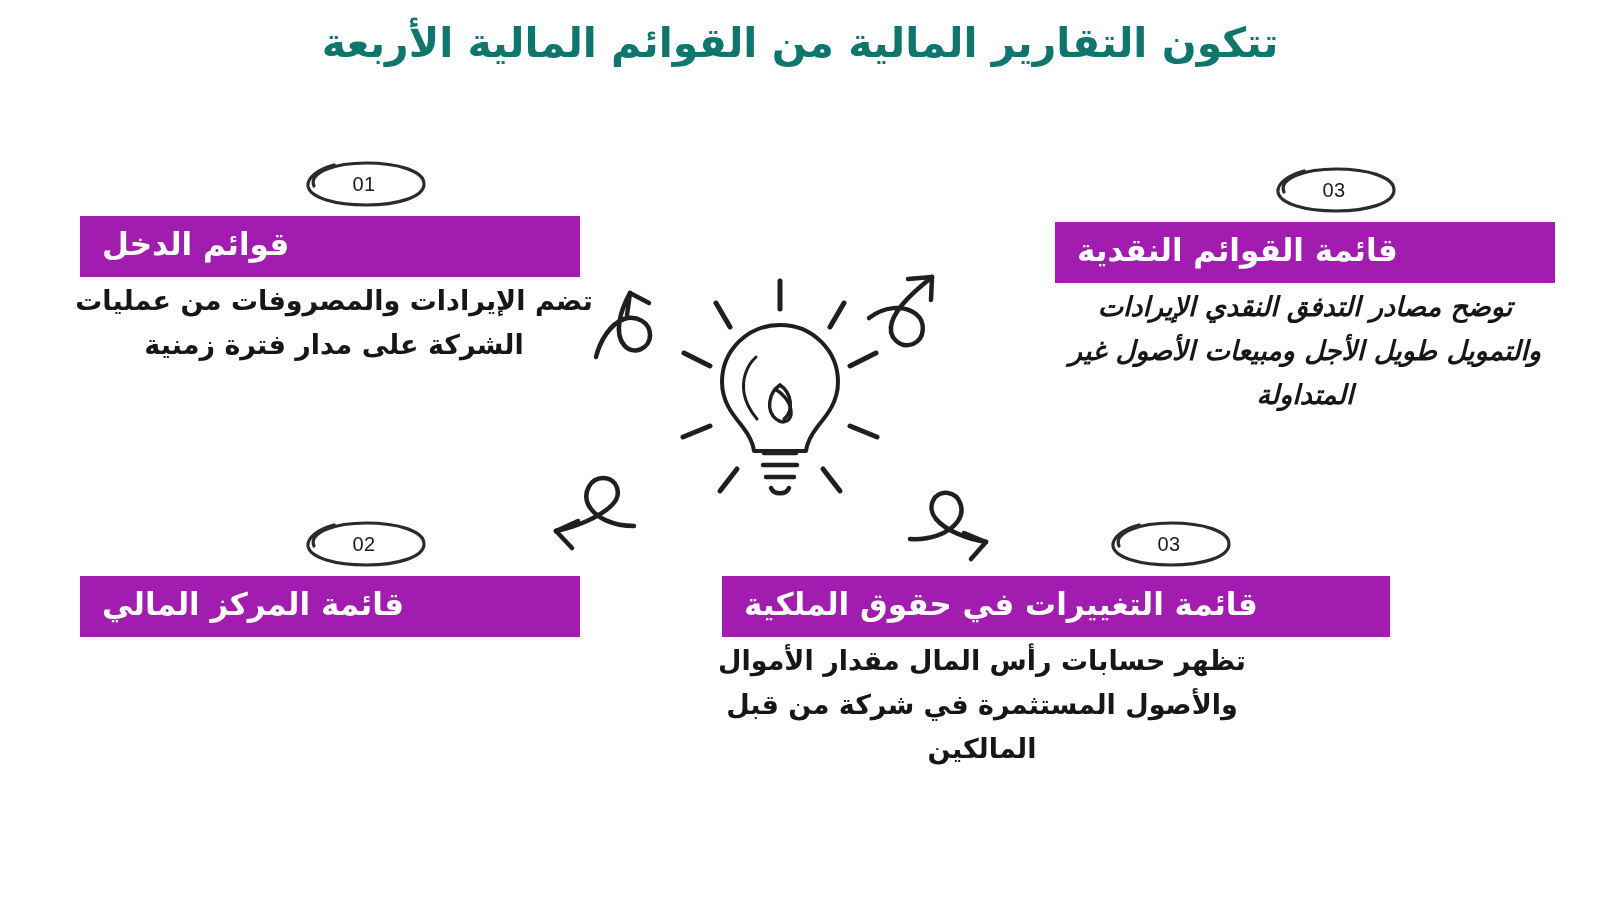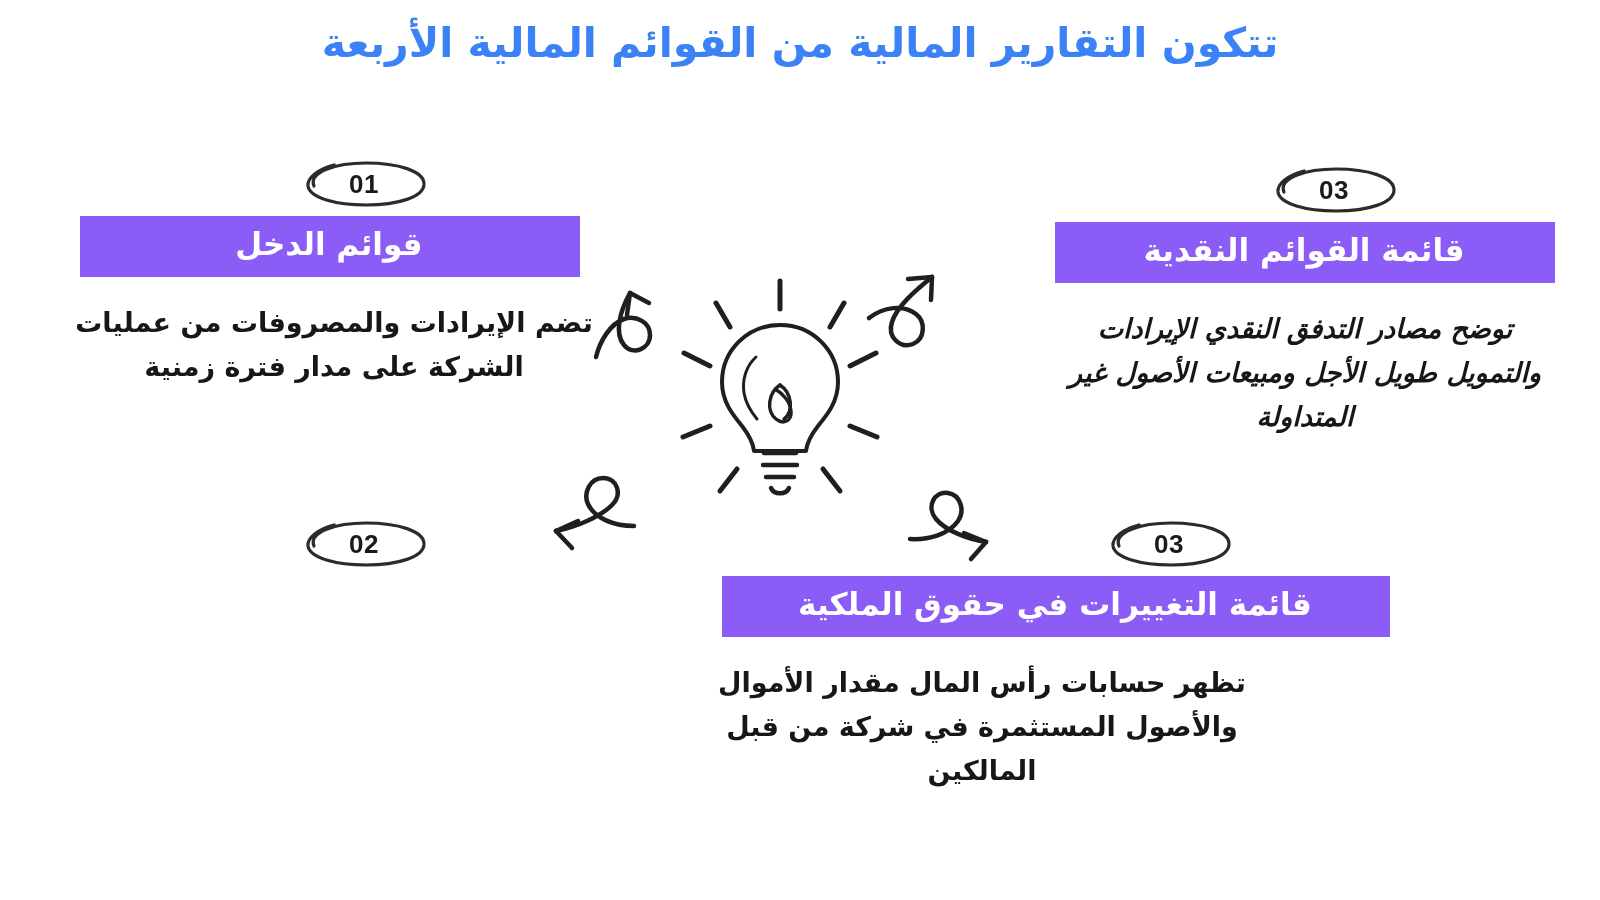--- a/index.html
+++ b/index.html
@@ -20,21 +20,21 @@
   .title {
     position: absolute;
     top: 16px;
     left: 0;
     width: 1600px;
     text-align: center;
     font-size: 41px;
     font-weight: bold;
     line-height: 1.35;
     letter-spacing: 0px;
-    color: #3b82f6;
+    color: #0f766e;
     padding: 0 120px;
     box-sizing: border-box;
   }
 
   
   .block {
     position: absolute;
     width: 520px;
   }
   .block-01 { top: 160px; left: 60px; }
@@ -50,60 +50,60 @@
     margin: 0 0 8px 0;
   }
   .badge .num {
     position: absolute;
     left: 0; top: 0;
     width: 132px;
     height: 48px;
     display: flex;
     align-items: center;
     justify-content: center;
-    font-size: 26px;
-    font-weight: bold;
+    font-size: 20px;
+    font-weight: normal;
     color: #1a1a1a;
     letter-spacing: 0.5px;
     font-family: "Liberation Sans", sans-serif;
   }
   .badge svg {
     position: absolute;
     left: 0; top: 0;
     width: 132px;
     height: 48px;
     overflow: visible;
   }
   .badge-01 { margin-right: 150px; }
   .badge-02 { margin-right: 150px; text-align: right; }
   .badge-03 { margin-right: 155px; }
   .badge-04 { margin-right: 155px; }
 
   .head-bar {
-    background: #8b5cf6;
+    background: #a21caf;
     color: #ffffff;
     font-size: 31px;
     font-weight: bold;
     padding: 10px 24px 14px 22px;
-    text-align: center;
+    text-align: left;
     line-height: 1.2;
     box-sizing: border-box;
     letter-spacing: 0.3px;
   }
   .head-01 { width: 500px; }
   .head-02 { width: 500px; }
   .head-03 { width: 500px; margin-left: 0; }
   .head-04 { width: 668px; }
 
   .desc {
     font-size: 27px;
     line-height: 1.62;
     color: #171717;
     font-weight: bold;
-    padding-top: 24px;
+    padding-top: 2px;
     text-align: center;
     box-sizing: border-box;
   }
   .desc-01 { width: 548px; margin-right: -28px; }
   .desc-02 { width: 548px; margin-right: -28px; }
   .desc-03 { width: 500px; font-style: italic; }
   .desc-04 { width: 560px; margin-right: 128px; }
 
   
   .center-art {
@@ -131,20 +131,21 @@
   <div class="desc desc-01">تضم الإيرادات والمصروفات من عمليات الشركة على مدار فترة زمنية</div>
 </div>
 
 <div class="block block-02">
   <div class="badge badge-02">
     <svg viewBox="0 0 132 48" aria-hidden="true">
       <path d="M16,26 C10,12 38,3 68,3 C100,3 126,11 126,24 C126,37 100,45 68,45 C38,45 12,38 10,26 C9,18 20,9 36,5" fill="none" stroke="#2b2b2b" stroke-width="3.2" stroke-linecap="round"></path>
     </svg>
     <span class="num">02</span>
   </div>
+  <div class="head-bar head-02">قائمة المركز المالي</div>
 </div>
 
 <div class="block block-03">
   <div class="badge badge-03">
     <svg viewBox="0 0 132 48" aria-hidden="true">
       <path d="M16,26 C10,12 38,3 68,3 C100,3 126,11 126,24 C126,37 100,45 68,45 C38,45 12,38 10,26 C9,18 20,9 36,5" fill="none" stroke="#2b2b2b" stroke-width="3.2" stroke-linecap="round"></path>
     </svg>
     <span class="num">03</span>
   </div>
   <div class="head-bar head-03">قائمة القوائم النقدية</div>

